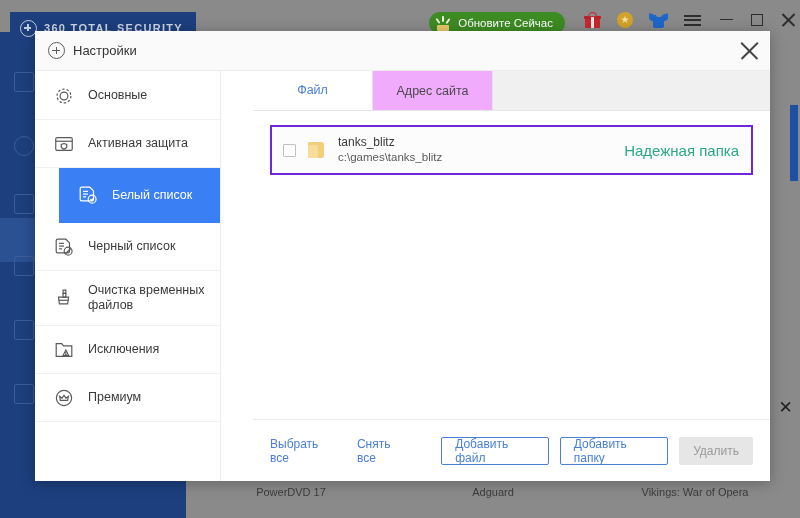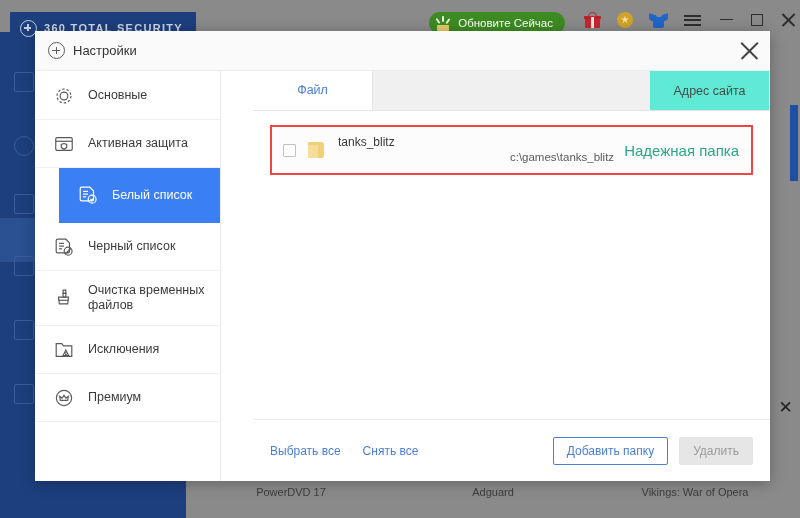--- a/index.html
+++ b/index.html
@@ -132,50 +132,50 @@
   }
   .side-item .side-label { font-size: 12.5px; color: #3b3b3b; line-height: 15px; }
   .side-item.active { background: #3b7ff5; border-bottom-color: #3b7ff5; height: 55px; margin-left: 24px; }
   .side-item.active .side-label { color: #fff; }
   .side-item.tall { height: 55px; }
   .side-ico { width: 22px; height: 22px; flex: none; position: relative; color: #5a5a5a; }
   .side-item.active .side-ico { color: #fff; }
 
   
   .dlg-content { flex: 1; position: relative; background: #fff; }
-  .tabs { display: flex; height: 40px; border-bottom: 1px solid #e6e6e6; background: #f0f0f0; justify-content: space-between; }
+  .tabs { display: flex; height: 40px; border-bottom: 1px solid #e6e6e6; background: #f0f0f0; }
   .tab {
     width: 120px; display: flex; align-items: center; justify-content: center;
-    font-size: 12.5px; color: #4a4a4a; background: #5eead4; cursor: pointer;
+    font-size: 12.5px; color: #4a4a4a; background: #f0abfc; cursor: pointer;
     border-right: 1px solid #e4e4e4;
   }
   .tab.active { background: #fff; color: #4a7fd4; border-bottom: 1px solid #fff; }
 
   .file-list { padding: 14px 17px 0 17px; }
-  .file-row-wrap { border: 2px solid #ef4444; }
+  .file-row-wrap { border: 2px solid #6d28d9; }
   .file-row {
     height: 46px; background: #fcfcfc; display: flex; align-items: center;
     padding: 0 12px 0 11px; gap: 10px;
   }
   .row-check {
     width: 13px; height: 13px; border: 1px solid #c0c0c0; background: #fff;
     border-radius: 1px; flex: none; cursor: pointer;
   }
   .folder-ico { width: 22px; height: 18px; position: relative; flex: none; }
   .folder-ico .f-back {
     position: absolute; left: 2px; top: 1px; width: 16px; height: 16px;
     background: #f2cf7b; border-radius: 1px 3px 2px 2px;
   }
   .folder-ico .f-front {
     position: absolute; left: 2px; top: 4px; width: 10px; height: 13px;
     background: #f7dd9a; border-radius: 1px 0 0 2px;
   }
   .file-texts { flex: 1; }
   .file-name { font-size: 12px; color: #3a3a3a; line-height: 15px; }
-  .file-path { font-size: 11.5px; color: #5a5a5a; line-height: 15px; text-align: right; }
+  .file-path { font-size: 11.5px; color: #5a5a5a; line-height: 15px; }
   .file-tag { font-size: 15px; color: #2aa884; }
 
   .dlg-footer {
     position: absolute; left: 0; right: 0; bottom: 0; height: 62px;
     display: flex; align-items: center; padding: 16px 17px;
     border-top: 1px solid #ececec; background: #fff; gap: 0;
   }
   .link-btn { font-size: 12px; color: #4a7fd4; cursor: pointer; margin-right: 22px; }
   .foot-spacer { flex: 1; }
   .btn {
@@ -387,19 +387,20 @@
             </div>
             <div class="file-tag">Надежная папка</div>
           </div>
         </div>
       </div>
 
       <div class="dlg-footer">
         <div class="link-btn">Выбрать все</div>
         <div class="link-btn">Снять все</div>
         <div class="foot-spacer"></div>
+        <div class="btn outline">Добавить файл</div>
         <div class="btn outline">Добавить папку</div>
         <div class="btn disabled">Удалить</div>
       </div>
 
     </div>
   </div>
 </div>
 
 </body></html>

